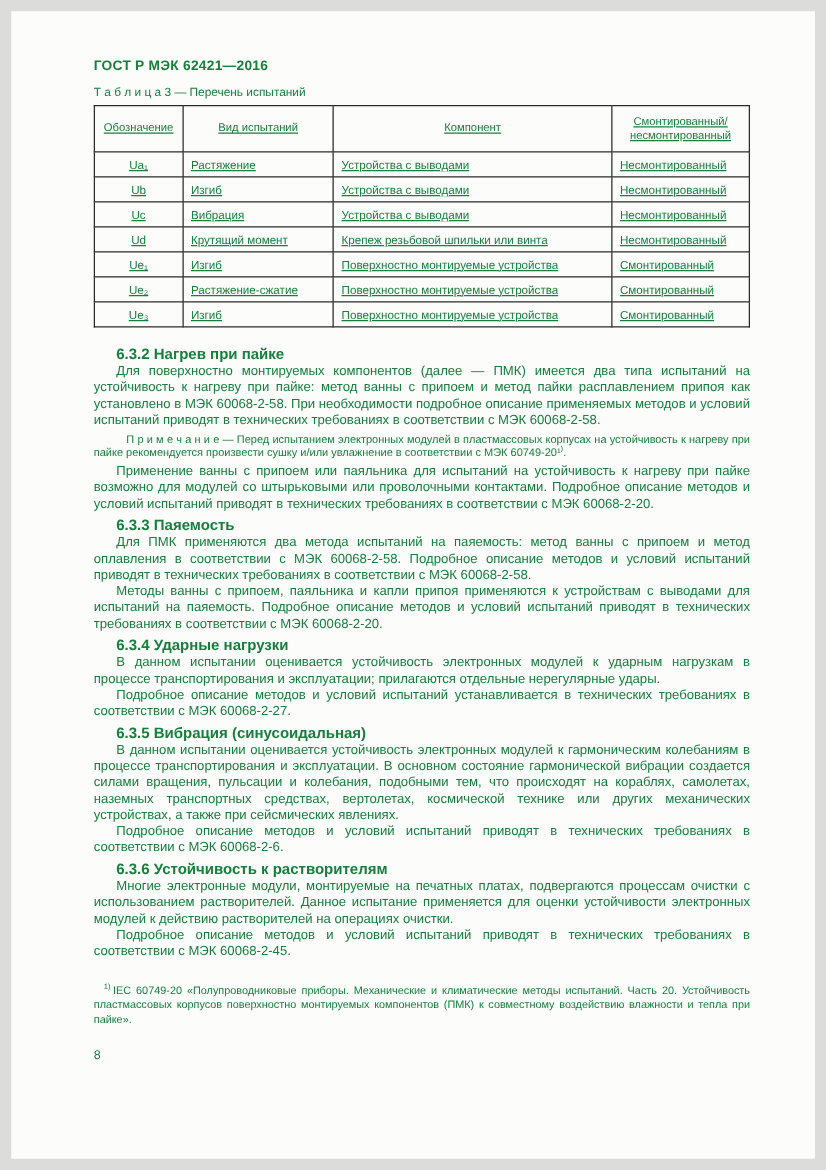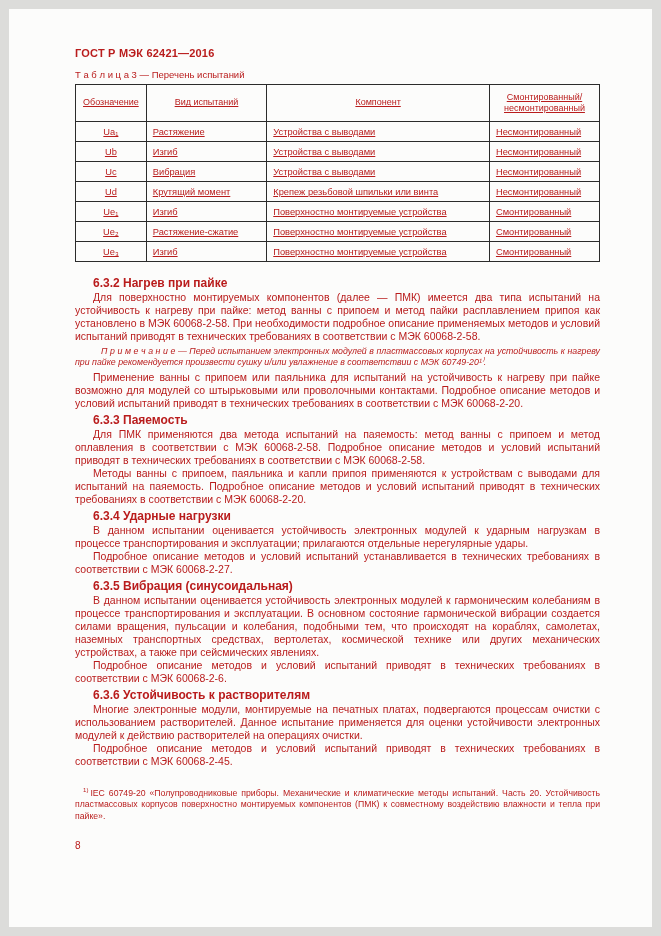--- a/index.html
+++ b/index.html
@@ -1,36 +1,36 @@
 <!DOCTYPE html>
 <html><head>
 <meta charset="utf-8">
 <style>
   html, body { margin: 0; padding: 0; background: #c9c9c9; }
   .scan {
     width: 661px; height: 936px; box-sizing: border-box;
     background: #fcfcfb; border: 9px solid #dcdcda;
-    font-family: "Liberation Sans", sans-serif; color: #b91c1c;
+    font-family: "Liberation Sans", sans-serif; color: #15803d;
     position: relative; overflow: hidden;
   }
   .inner { padding: 38px 52px 0 66px; }
   .doc-header { font-size: 11px; font-weight: bold; letter-spacing: .2px; }
   .table-caption { font-size: 9.5px; margin-top: 10px; margin-bottom: 4px; }
   table.tests { width: 100%; border-collapse: collapse; table-layout: fixed; text-decoration: underline; }
   table.tests th, table.tests td {
     border: 1px solid #2b2b2b; font-size: 9.3px; padding: 2px 6px;
     vertical-align: middle; overflow: hidden;
   }
   table.tests th { font-weight: normal; text-align: center; height: 32px; font-size: 9px; line-height: 1.25; }
   table.tests td { height: 15px; }
   td.c { text-align: center; }
   .body-text { margin-top: 14px; }
   .sec-heading { font-size: 12px; font-weight: bold; text-indent: 18px; margin: 3px 0 1px 0; }
   p.para { font-size: 10.5px; line-height: 13px; text-align: justify; text-indent: 18px; margin: 0; }
-  p.note { font-size: 8.8px; line-height: 11px; text-align: justify; text-indent: 26px; margin: 3px 0; font-style: italic; }
+  p.note { font-size: 8.8px; line-height: 11px; text-align: justify; text-indent: 26px; margin: 3px 0; }
   .footnote { font-size: 8.7px; line-height: 11.5px; text-align: justify; margin-top: 16px; text-indent: 8px; }
   .footnote sup { margin-right: 2px; }
   .page-number { font-size: 10px; margin-top: 18px; }
   sup { font-size: 70%; }
 </style>
 </head>
 <body>
 
 <div class="scan">
   <div class="inner">

